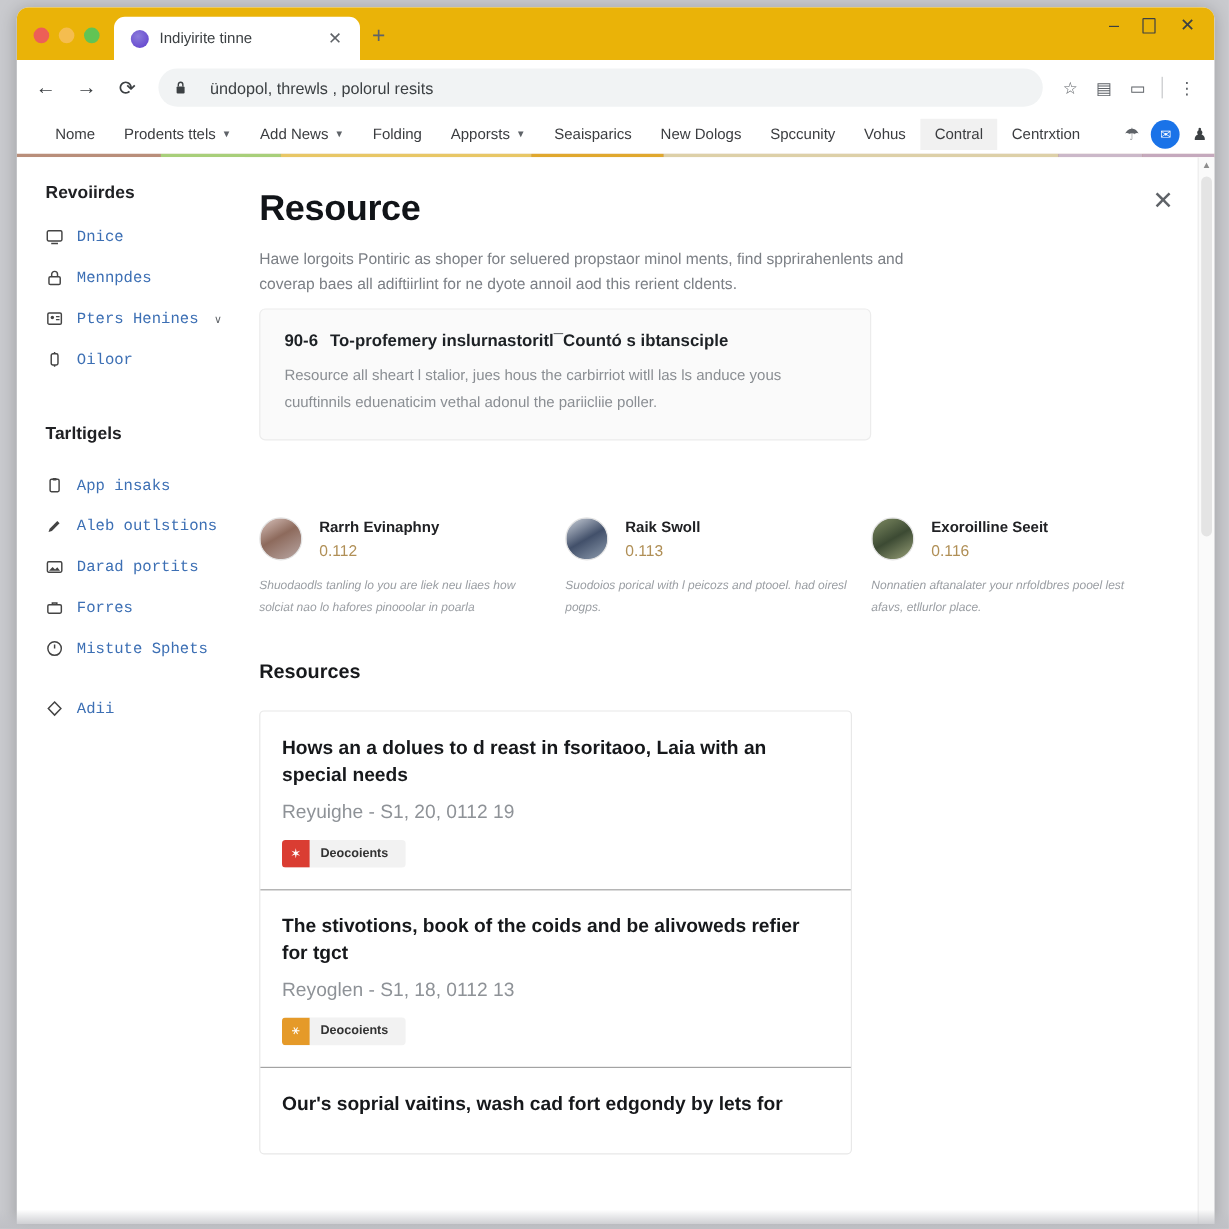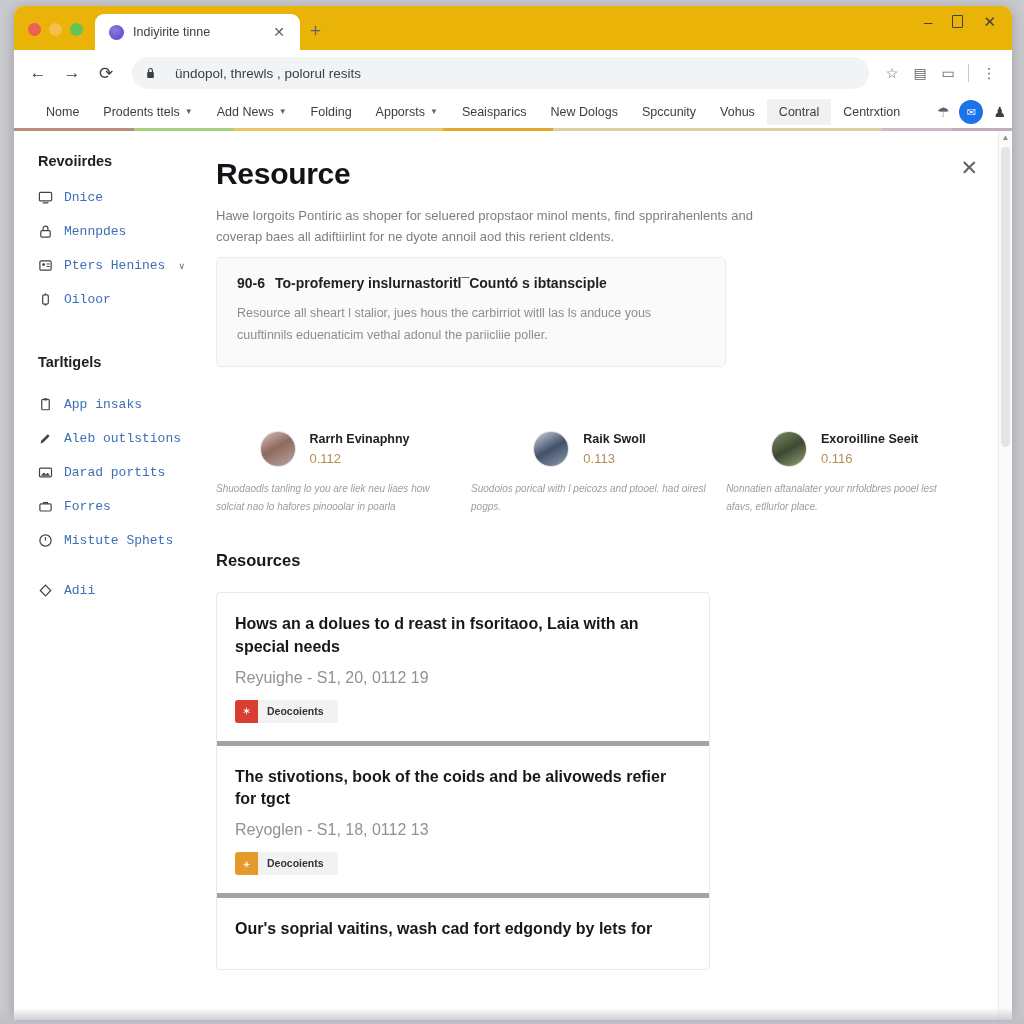--- a/index.html
+++ b/index.html
@@ -225,21 +225,21 @@
     font-size: 12.5px; color: #8a8e93; line-height: 1.72;
   }
 
   
   .people {
     display: flex;
     gap: 0;
     margin-bottom: 36px;
   }
   .person { width: 33.3%; padding-right: 18px; }
-  .person-top { display: flex; align-items: center; gap: 14px; justify-content: center; }
+  .person-top { display: flex; align-items: center; gap: 14px; }
   .avatar {
     width: 36px; height: 36px; border-radius: 50%;
     flex: none; overflow: hidden;
     border: 1px solid #e3e3e3;
   }
   .avatar.a1 { background: linear-gradient(150deg,#d9c3bd 0%,#8d6a5c 45%,#b9a7a4 100%); }
   .avatar.a2 { background: linear-gradient(150deg,#cdd3dc 0%,#42506a 50%,#8e9cae 100%); }
   .avatar.a3 { background: linear-gradient(150deg,#7f8c63 0%,#3c4a33 50%,#98a078 100%); }
   .person-name { font-size: 12.5px; font-weight: bold; color: #202124; margin-bottom: 5px; }
   .person-score { font-size: 13px; color: #b08f56; }
@@ -253,21 +253,21 @@
     margin-bottom: 22px;
   }
 
   
   .reslist {
     border: 1px solid #e8e8e8;
     border-radius: 4px;
     max-width: 494px;
     background: #fff;
   }
-  .resrow { padding: 20px 20px 18px 18px; border-bottom: 5px solid #a3a3a3; }
+  .resrow { padding: 20px 20px 18px 18px; border-bottom: 1px solid #a3a3a3; }
   .resrow:last-child { border-bottom: none; }
   .res-title {
     font-size: 16px; font-weight: bold; color: #16181b;
     line-height: 1.42;
     margin-bottom: 10px;
   }
   .res-meta { font-size: 16px; color: #8e9297; margin-bottom: 13px; }
   .chip {
     display: inline-flex; align-items: center;
     background: #f2f2f2; border-radius: 3px;

